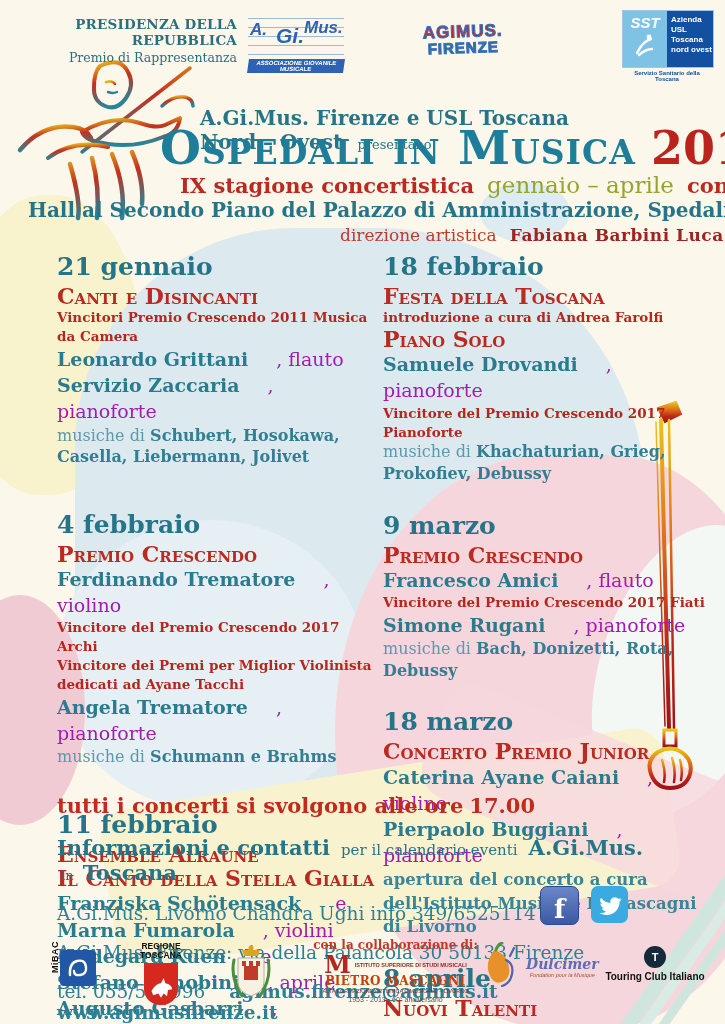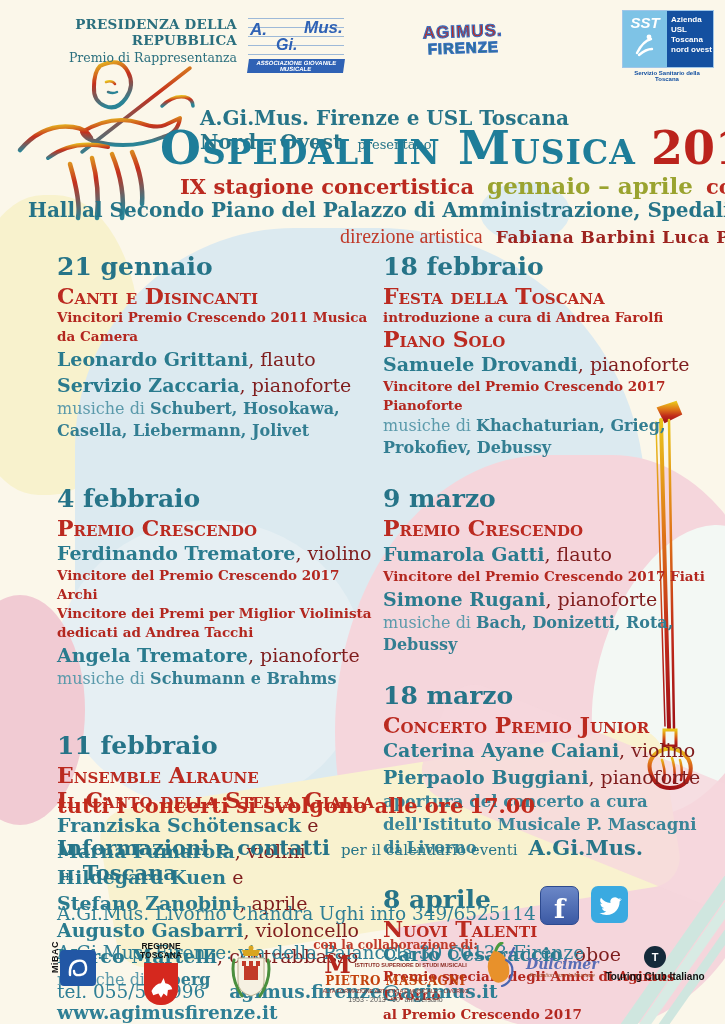--- a/index.html
+++ b/index.html
@@ -25,21 +25,21 @@
   .presidenza{left:22px;top:16px;width:215px;text-align:right;color:#2a6f7e;}
   .presidenza .l1{font-size:13.5px;font-weight:700;letter-spacing:.2px;}
   .presidenza .l2{font-size:12.5px;margin-top:2px;}
   
   .agimus-logo{left:248px;top:18px;width:100px;z-index:2;}
   .staff{position:relative;width:96px;height:38px;
      background:repeating-linear-gradient(#9db9d8 0 1px, transparent 1px 9px);}
   .staff span{position:absolute;color:#2f62b5;font-weight:700;font-style:italic;
      font-family:"Liberation Sans", sans-serif;}
   .staff .a{left:2px;top:2px;font-size:17px;}
-  .staff .gi{left:28px;top:18px;font-size:16px;}
+  .staff .gi{left:28px;top:6px;font-size:21px;}
   .staff .mus{left:56px;top:0px;font-size:17px;}
   .agimus-banner{margin-top:3px;background:#2f62b5;color:#fff;font-family:"Liberation Sans", sans-serif;
      font-size:6px;font-weight:700;text-align:center;padding:1px 2px;transform:skewX(-8deg);width:92px;}
   
   .agifi-logo{left:423px;top:22px;width:80px;text-align:center;color:#eaf1fa;
      font-family:"Liberation Sans", sans-serif;font-weight:700;z-index:2;
      -webkit-text-stroke:1.1px #3a6fc0;letter-spacing:1px;transform:rotate(-2deg);}
   .agifi-logo .f1{font-size:17px;}
   .agifi-logo .f2{font-size:15px;margin-top:-3px;}
   
@@ -56,38 +56,38 @@
   .bow-right{left:628px;top:398px;width:80px;height:420px;z-index:1;}
   
   .presenters{left:200px;top:106px;width:420px;color:#267488;}
   .presenters .main{font-size:20px;font-weight:700;}
   .presenters .small{font-size:13px;margin-left:10px;}
   .title-line{left:160px;top:120px;width:560px;text-align:center;white-space:nowrap;}
   .title-line .t{font-variant:small-caps;font-weight:700;font-size:47px;color:#1e7d99;letter-spacing:1px;}
   .title-line .y{font-weight:700;font-size:46px;color:#bb231c;margin-left:10px;}
   .season-line{left:180px;top:172px;right:14px;text-align:center;white-space:nowrap;}
   .season-line .lab{font-size:21px;font-weight:700;color:#bb2a20;}
-  .season-line .mon{font-size:23px;color:#9aa32f;margin:0 8px;font-weight:bold;}
+  .season-line .mon{font-size:23px;color:#9aa32f;margin:0 8px;}
   .season-line .con{font-size:21px;font-weight:700;color:#bb2a20;}
   .venue-line{left:28px;top:198px;width:610px;text-align:center;font-size:20px;font-weight:700;color:#267488;white-space:nowrap;}
   .direzione-line{left:340px;top:225px;right:16px;text-align:right;white-space:nowrap;}
-  .direzione-line .lab{font-size:20px;color:#c03a2a;font-family:Liberation Serif, serif;}
+  .direzione-line .lab{font-size:17px;color:#c03a2a;}
   .direzione-line .names{font-size:17px;font-weight:700;color:#9d2420;margin-left:8px;letter-spacing:.5px;}
   
   .col{position:absolute;top:252px;z-index:2;}
   .col-left{left:57px;width:318px;}
   .col-right{left:383px;width:330px;}
   .concert{margin-bottom:42px;}
   .col-right .concert{margin-bottom:26px;}
   .c-date{font-size:25px;font-weight:700;color:#267488;margin-bottom:3px;}
   .c-title{font-variant:small-caps;font-weight:700;font-size:22px;color:#bb2a20;line-height:1.1;}
   .c-note{font-size:13.5px;font-weight:700;color:#b3271f;line-height:1.4;}
   .c-performer{font-size:19px;line-height:1.38;}
   .p-name{font-weight:700;color:#2a7b8e;}
-  .p-suffix{color:#7f1d1d;}
+  .p-suffix{color:#a21caf;margin-left:28px;}
   .c-musiche{font-size:16px;line-height:1.35;color:#5b9aab;}
   .m-names{color:#337e92;font-weight:600;}
   .c-info{font-size:16.5px;color:#3a8598;line-height:1.4;font-weight:bold;}
   
   .footer{left:57px;top:793px;width:600px;z-index:2;}
   .f1{font-size:21px;font-weight:700;color:#c22a1c;}
   .f1 .time{margin-left:6px;}
   .f2{margin-top:17px;color:#267488;}
   .f2 .b{font-size:21px;font-weight:700;}
   .f2 .s{font-size:15px;margin:0 6px;}
@@ -251,21 +251,21 @@
         <div class="c-performer"><span class="p-name">Leonardo Grittani</span><span class="p-suffix">, flauto</span></div>
         <div class="c-performer"><span class="p-name">Servizio Zaccaria</span><span class="p-suffix">, pianoforte</span></div>
         <div class="c-musiche"><span class="m-label">musiche di </span><span class="m-names">Schubert, Hosokawa, Casella, Liebermann, Jolivet</span></div>
       </div>
       <div class="concert">
         <div class="c-date">4 febbraio</div>
         <div class="c-title">Premio Crescendo</div>
         <div class="c-performer"><span class="p-name">Ferdinando Trematore</span><span class="p-suffix">, violino</span></div>
         <div class="c-note">Vincitore del Premio Crescendo 2017 Archi</div>
         <div class="c-note">Vincitore dei Premi per Miglior Violinista</div>
-        <div class="c-note">dedicati ad Andrea Tacchi</div>
+        <div class="c-note">dedicati ad Ayane Tacchi</div>
         <div class="c-performer"><span class="p-name">Angela Trematore</span><span class="p-suffix">, pianoforte</span></div>
         <div class="c-musiche"><span class="m-label">musiche di </span><span class="m-names">Schumann e Brahms</span></div>
       </div>
       <div class="concert">
         <div class="c-date">11 febbraio</div>
         <div class="c-title">Ensemble Alraune</div>
         <div class="c-title">Il Canto della Stella Gialla</div>
         <div class="c-performer"><span class="p-name">Franziska Schötensack</span><span class="p-suffix"> e</span></div>
         <div class="c-performer"><span class="p-name">Marna Fumarola</span><span class="p-suffix">, violini</span></div>
         <div class="c-performer"><span class="p-name">Hildegard Kuen</span><span class="p-suffix"> e</span></div>
@@ -281,21 +281,21 @@
         <div class="c-title">Festa della Toscana</div>
         <div class="c-note">introduzione a cura di Andrea Farolfi</div>
         <div class="c-title">Piano Solo</div>
         <div class="c-performer"><span class="p-name">Samuele Drovandi</span><span class="p-suffix">, pianoforte</span></div>
         <div class="c-note">Vincitore del Premio Crescendo 2017 Pianoforte</div>
         <div class="c-musiche"><span class="m-label">musiche di </span><span class="m-names">Khachaturian, Grieg, Prokofiev, Debussy</span></div>
       </div>
       <div class="concert">
         <div class="c-date">9 marzo</div>
         <div class="c-title">Premio Crescendo</div>
-        <div class="c-performer"><span class="p-name">Fumarola Gatti</span><span class="p-suffix">, flauto</span></div>
+        <div class="c-performer"><span class="p-name">Francesco Amici</span><span class="p-suffix">, flauto</span></div>
         <div class="c-note">Vincitore del Premio Crescendo 2017 Fiati</div>
         <div class="c-performer"><span class="p-name">Simone Rugani</span><span class="p-suffix">, pianoforte</span></div>
         <div class="c-musiche"><span class="m-label">musiche di </span><span class="m-names">Bach, Donizetti, Rota, Debussy</span></div>
       </div>
       <div class="concert">
         <div class="c-date">18 marzo</div>
         <div class="c-title">Concerto Premio Junior</div>
         <div class="c-performer"><span class="p-name">Caterina Ayane Caiani</span><span class="p-suffix">, violino</span></div>
         <div class="c-performer"><span class="p-name">Pierpaolo Buggiani</span><span class="p-suffix">, pianoforte</span></div>
         <div class="c-info">apertura del concerto a cura</div>

